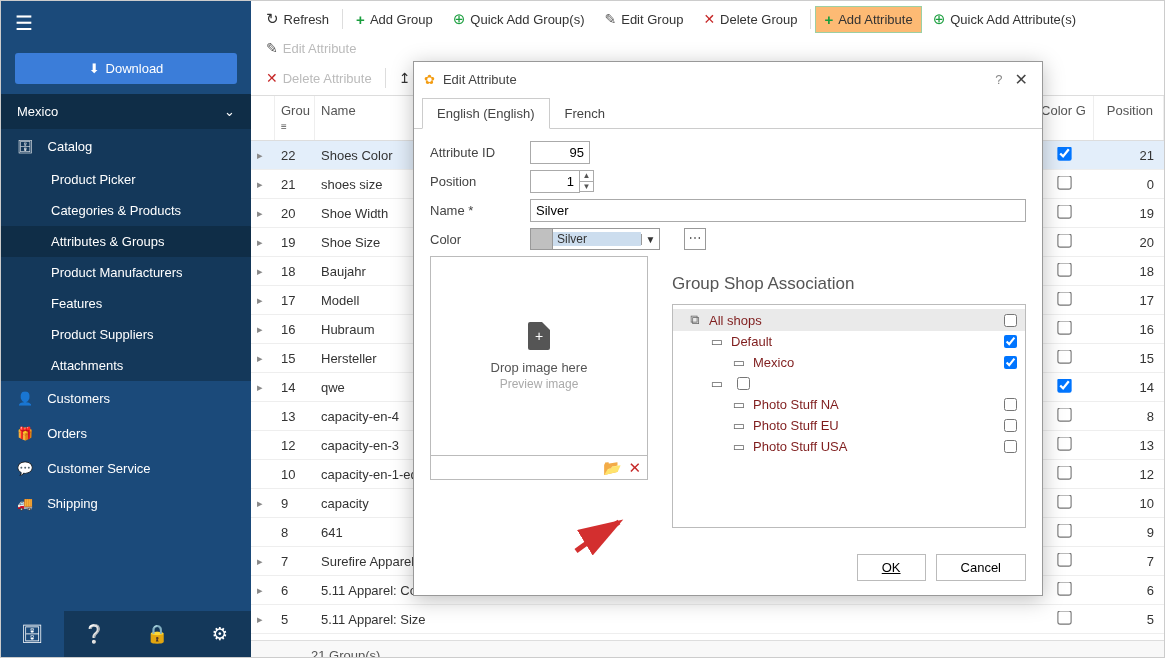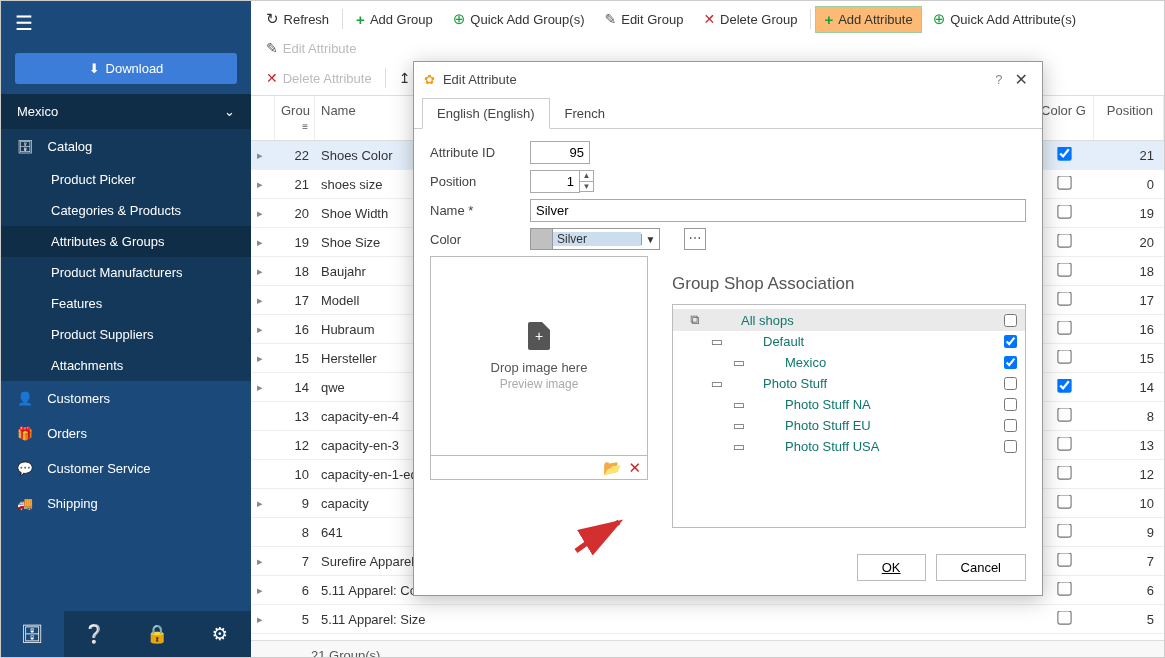--- a/index.html
+++ b/index.html
@@ -27,21 +27,21 @@
 .tbtn .pen::before{content:"✎"; font-size:14px; color:#555;}
 .tbtn .xred::before{content:"✕"; color:#c62828; font-size:14px;}
 .tbtn .exp::before{content:"↥"; font-size:14px;}
 .tbtn .expand::before{content:"⛶"; font-size:13px;}
 .toolbar-sep { width:1px; height:20px; background:#ddd; margin:0 2px;}
 
 .grid-area { flex:1; position:relative; overflow:hidden;}
 .grid-header { display:flex; border-bottom:1px solid #ddd; background:#fff; font-weight:500; color:#555;}
 .grid-header > div { padding:7px 6px; border-right:1px solid #eee;}
 .col-exp { width:24px; flex-shrink:0;}
-.col-id { width:40px; text-align:right; flex-shrink:0;}
+.col-id { width:40px; text-align:left; flex-shrink:0;}
 .col-name { flex:1; min-width:0;}
 .col-colorg { width:60px; text-align:center; flex-shrink:0;}
 .col-pos { width:70px; text-align:right; padding-right:10px !important; flex-shrink:0;}
 .grid-body { overflow:auto; height:calc(100% - 62px);}
 .grid-row { display:flex; border-bottom:1px solid #eee; align-items:center; height:29px;}
 .grid-row.sel { background:#e3eefa;}
 .grid-row > div { padding:0 6px; overflow:hidden; white-space:nowrap; text-overflow:ellipsis;}
 .grid-row .col-exp { color:#888; cursor:pointer; font-size:11px;}
 .grid-row .col-colorg input { transform:scale(1.1);}
 .grid-footer { border-top:1px solid #ddd; padding:7px 60px; color:#555; background:#f8f8f8;}
@@ -73,21 +73,21 @@
 .drop-area .plus{background:#555; color:#fff; width:22px; height:28px; border-radius:2px; display:flex; align-items:center; justify-content:center; font-size:14px; margin-bottom:10px; position:relative;}
 .drop-area .plus::before{content:""; position:absolute; top:0; right:0; border-top:8px solid #fff; border-left:8px solid transparent;}
 .drop-area .pv{color:#aaa; font-size:12px; margin-top:2px;}
 .tex-footer{border:1px solid #bbb; border-top:none; height:24px; display:flex; justify-content:flex-end; align-items:center; gap:6px; padding:0 6px;}
 .tex-footer span{cursor:pointer; font-size:15px;}
 
 .shop-tree{flex:1; border:1px solid #bbb; height:224px; overflow:auto; padding:4px 0;}
 .shop-row{display:flex; align-items:center; padding:3px 8px 3px 0; gap:6px;}
 .shop-row .ind{display:inline-block;}
 .shop-row .ic{width:16px; text-align:center; color:#666; font-size:13px;}
-.shop-row .lbl{flex:1; color:#0f766e;margin-left:32px;}
+.shop-row .lbl{flex:1; color:#7f1d1d;}
 .shop-row input{margin-left:6px;}
 .shop-row.top{background:#eaeaea;}
 
 .dlg-footer{display:flex; justify-content:flex-end; gap:10px; padding:10px 16px 14px; }
 .dlg-footer button{border:1px solid #bbb; background:#fff; padding:5px 24px; cursor:pointer;}
 .okbtn{text-decoration:underline;}
 
 .arrow{position:absolute; left:570px; top:515px; z-index:20; pointer-events:none;}
 .arrow svg{width:60px; height:40px;}
 
@@ -399,21 +399,20 @@
             </div>
             <div class="shop-row">
               <span class="ind" style="width:52px"></span>
               <span class="ic">▭</span>
               <span class="lbl">Mexico</span>
               <input type="checkbox" checked="" style="">
             </div>
             <div class="shop-row">
               <span class="ind" style="width:30px"></span>
               <span class="ic">▭</span>
-              <span class="lbl">Photo Stuff</span>
               <input type="checkbox" style="">
             </div>
             <div class="shop-row">
               <span class="ind" style="width:52px"></span>
               <span class="ic">▭</span>
               <span class="lbl">Photo Stuff NA</span>
               <input type="checkbox" style="">
             </div>
             <div class="shop-row">
               <span class="ind" style="width:52px"></span>

